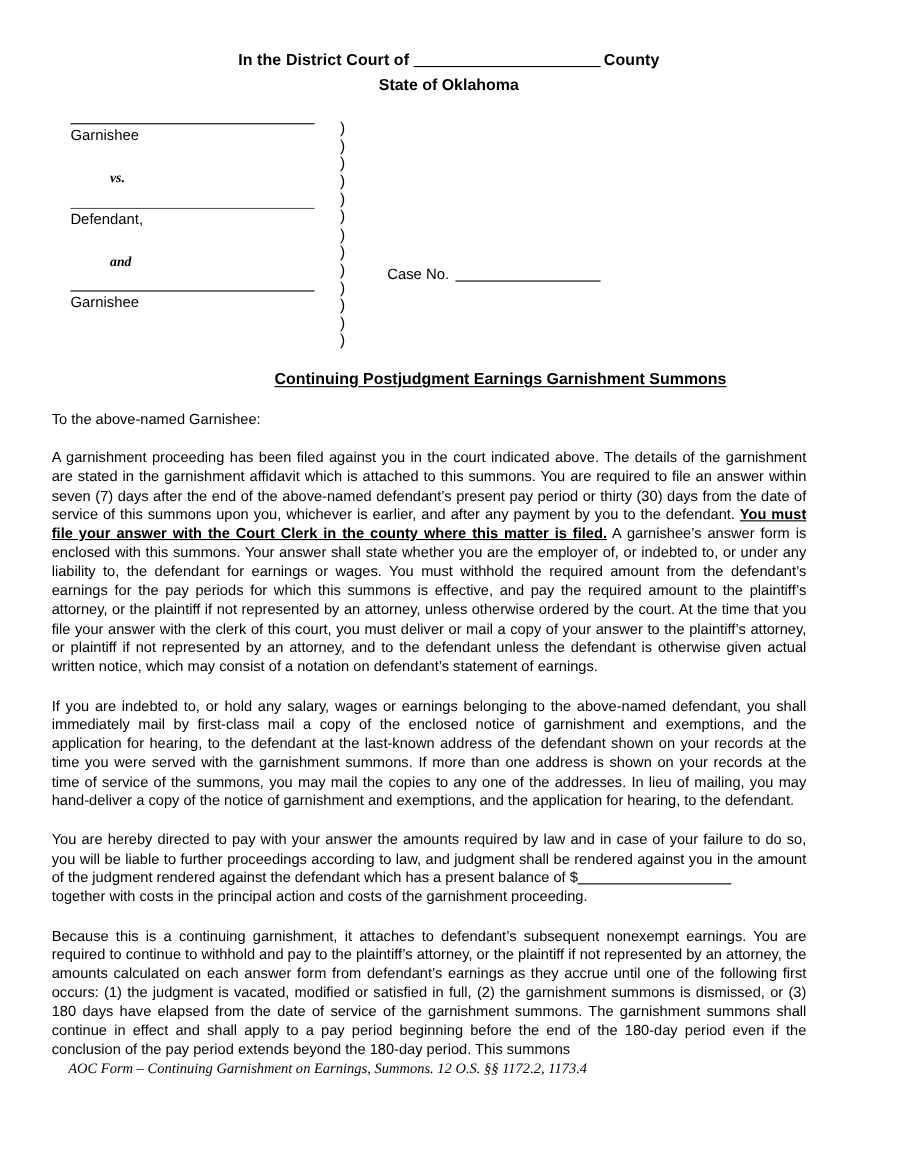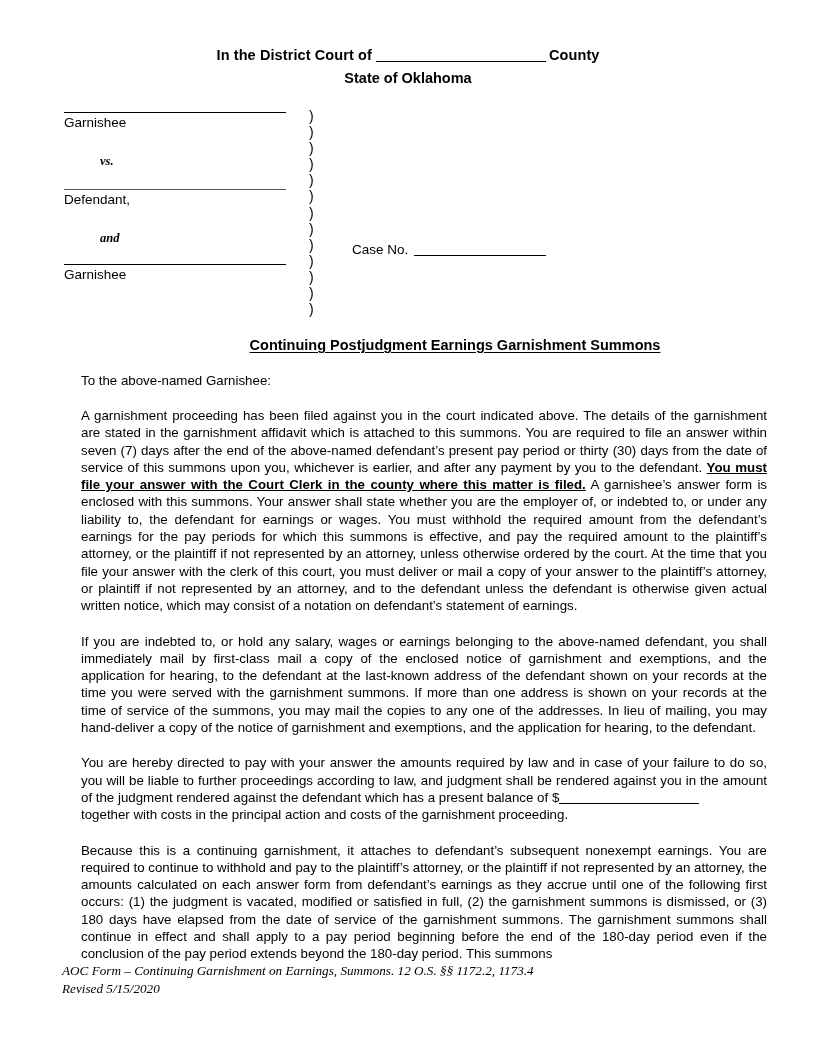--- a/index.html
+++ b/index.html
@@ -126,21 +126,21 @@
     font-size: 14.5px;
     font-weight: bold;
     text-decoration: underline;
     text-underline-offset: 2px;
     padding-left: 47px;
   }
 
   
   .body-wrap {
     position: absolute;
-    left: 81px;
+    left: 47px;
     top: 372px;
     width: 686px;
   }
   .salutation {
     font-size: 13.3px;
     line-height: 17px;
     margin-bottom: 18px;
   }
   p.para {
     font-size: 13.3px;
@@ -238,16 +238,15 @@
 
     <p class="para">
       <span>You are hereby directed to pay with your answer the amounts required by law and in case of your failure to do so, you will be liable to further proceedings according to law, and judgment shall be rendered against you in the amount of the judgment rendered against the defendant which has a present balance of $</span><span class="amount-blank"></span><br><span class="nojust">together with costs in the principal action and costs of the garnishment proceeding.</span>
     </p>
 
     <p class="para">Because this is a continuing garnishment, it attaches to defendant’s subsequent nonexempt earnings.  You are required to continue to withhold and pay to the plaintiff’s attorney, or the plaintiff if not represented by an attorney, the amounts calculated on each answer form from defendant’s earnings as they accrue until one of the following first occurs:  (1) the judgment is vacated, modified or satisfied in full, (2) the garnishment summons is dismissed, or (3) 180 days have elapsed from the date of service of the garnishment summons.  The garnishment summons shall continue in effect and shall apply to a pay period beginning before the end of the 180-day period even if the conclusion of the pay period extends beyond the 180-day period.  This summons</p>
   </div>
 
   <div class="footer">
     <span>AOC Form – Continuing Garnishment on Earnings, Summons. 12 O.S. §§ 1172.2, 1173.4</span>
-    <span class="rev">Revised 5/15/2020</span>
   </div>
 
 </div>
 
 </body></html>

